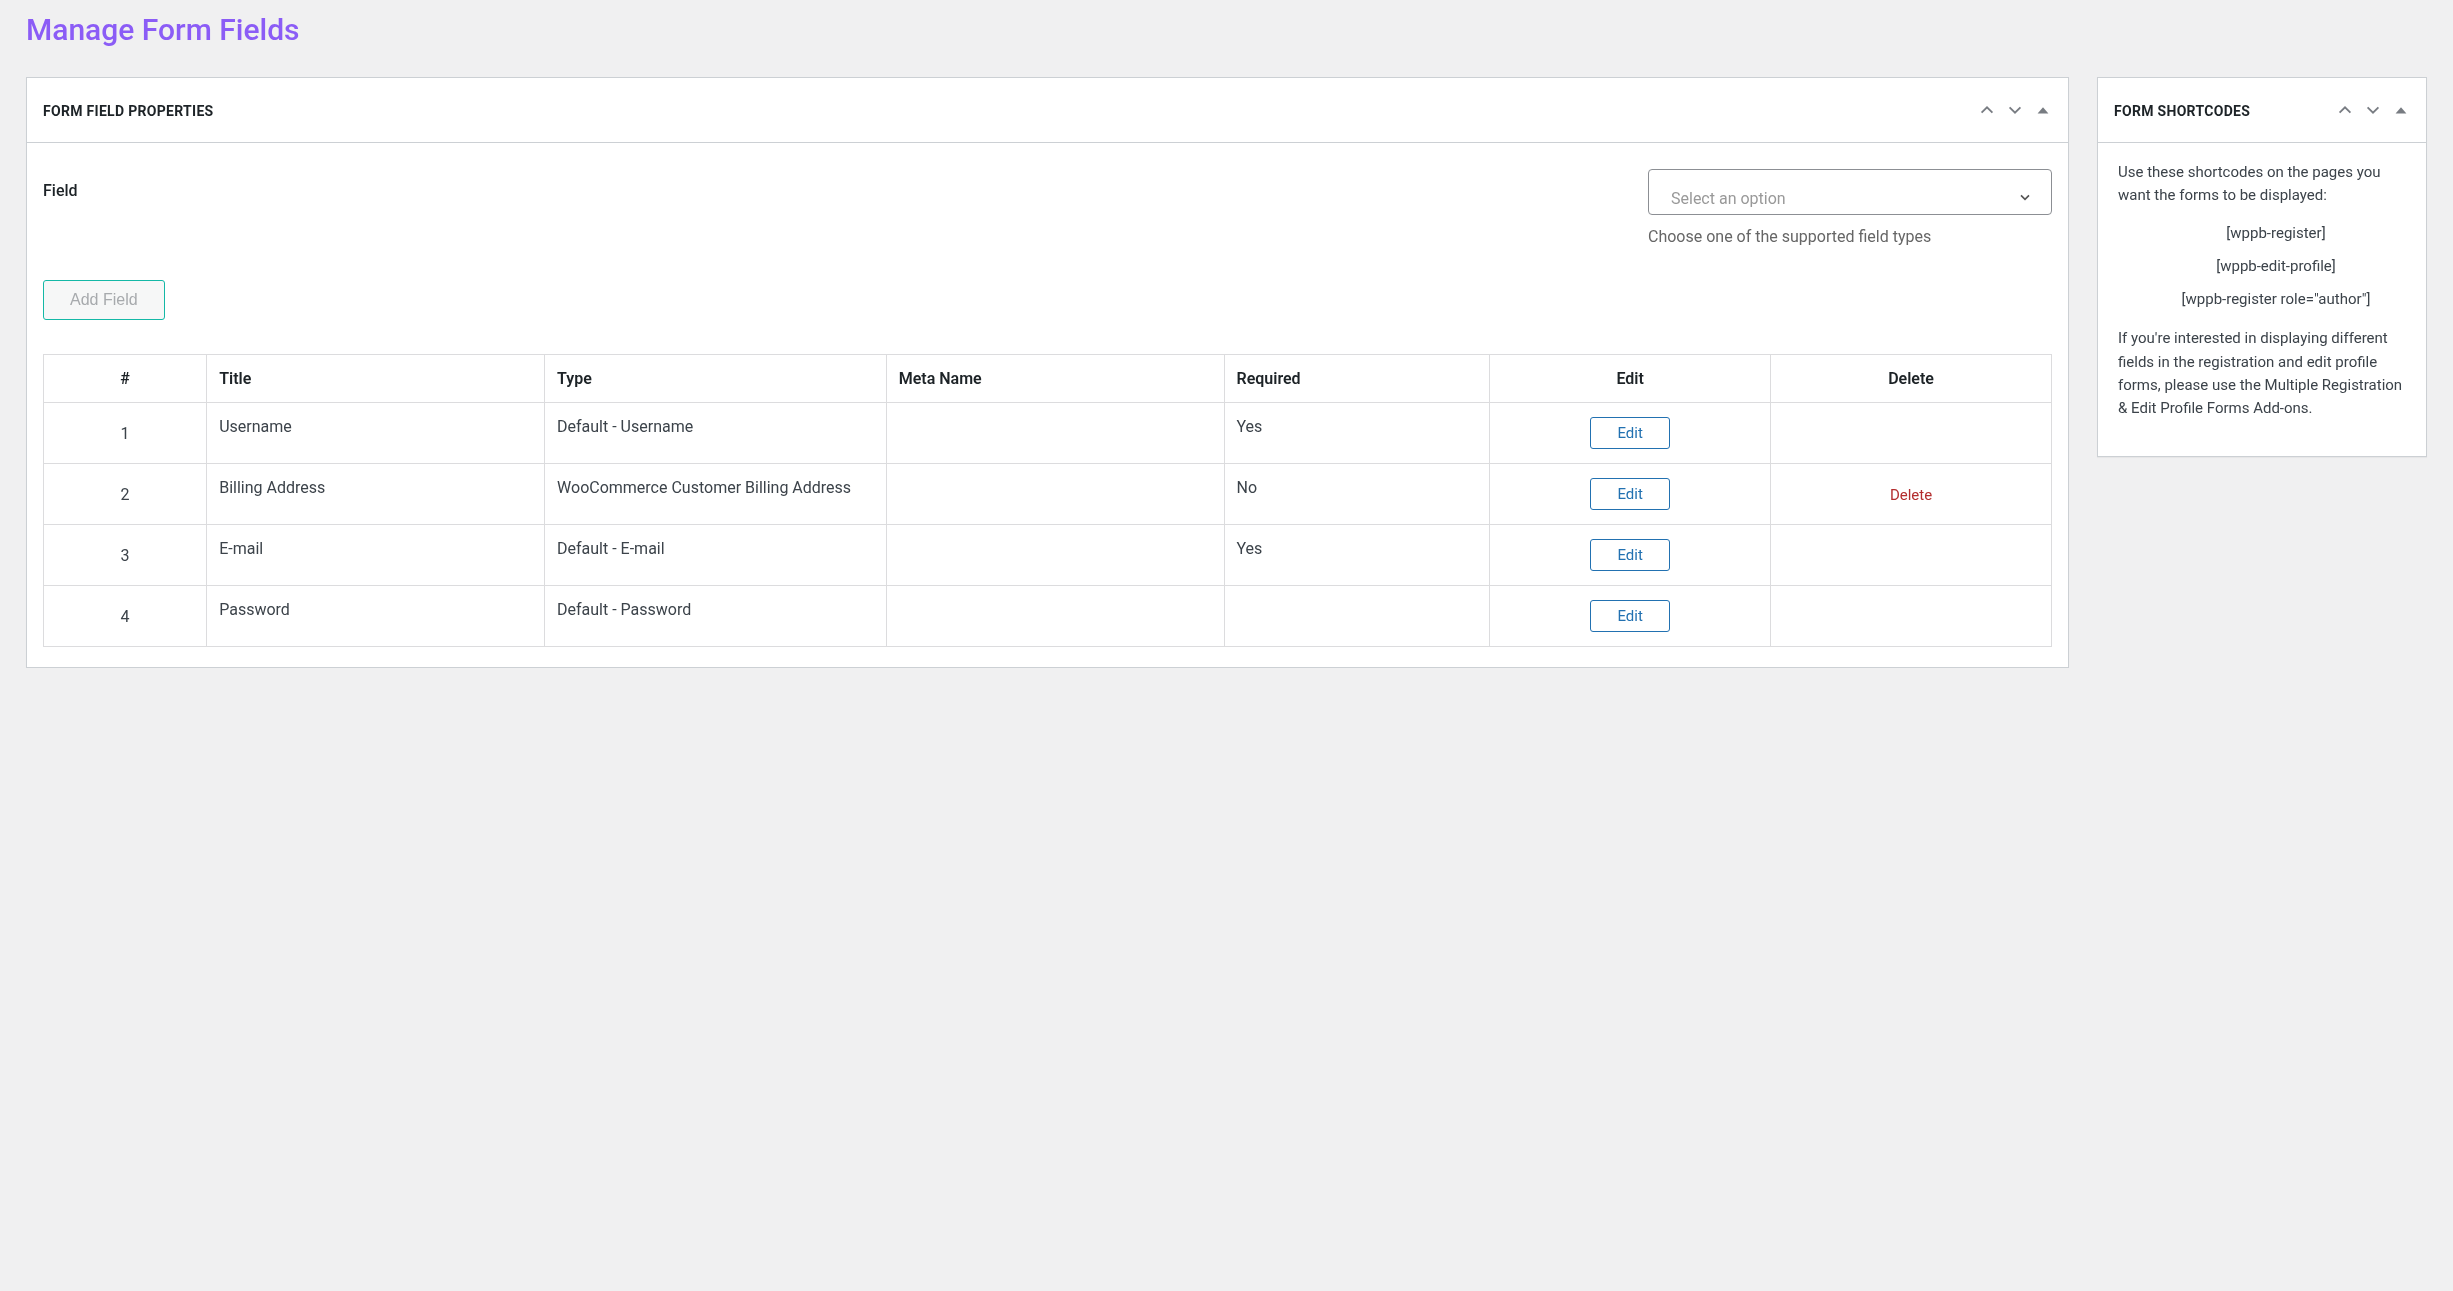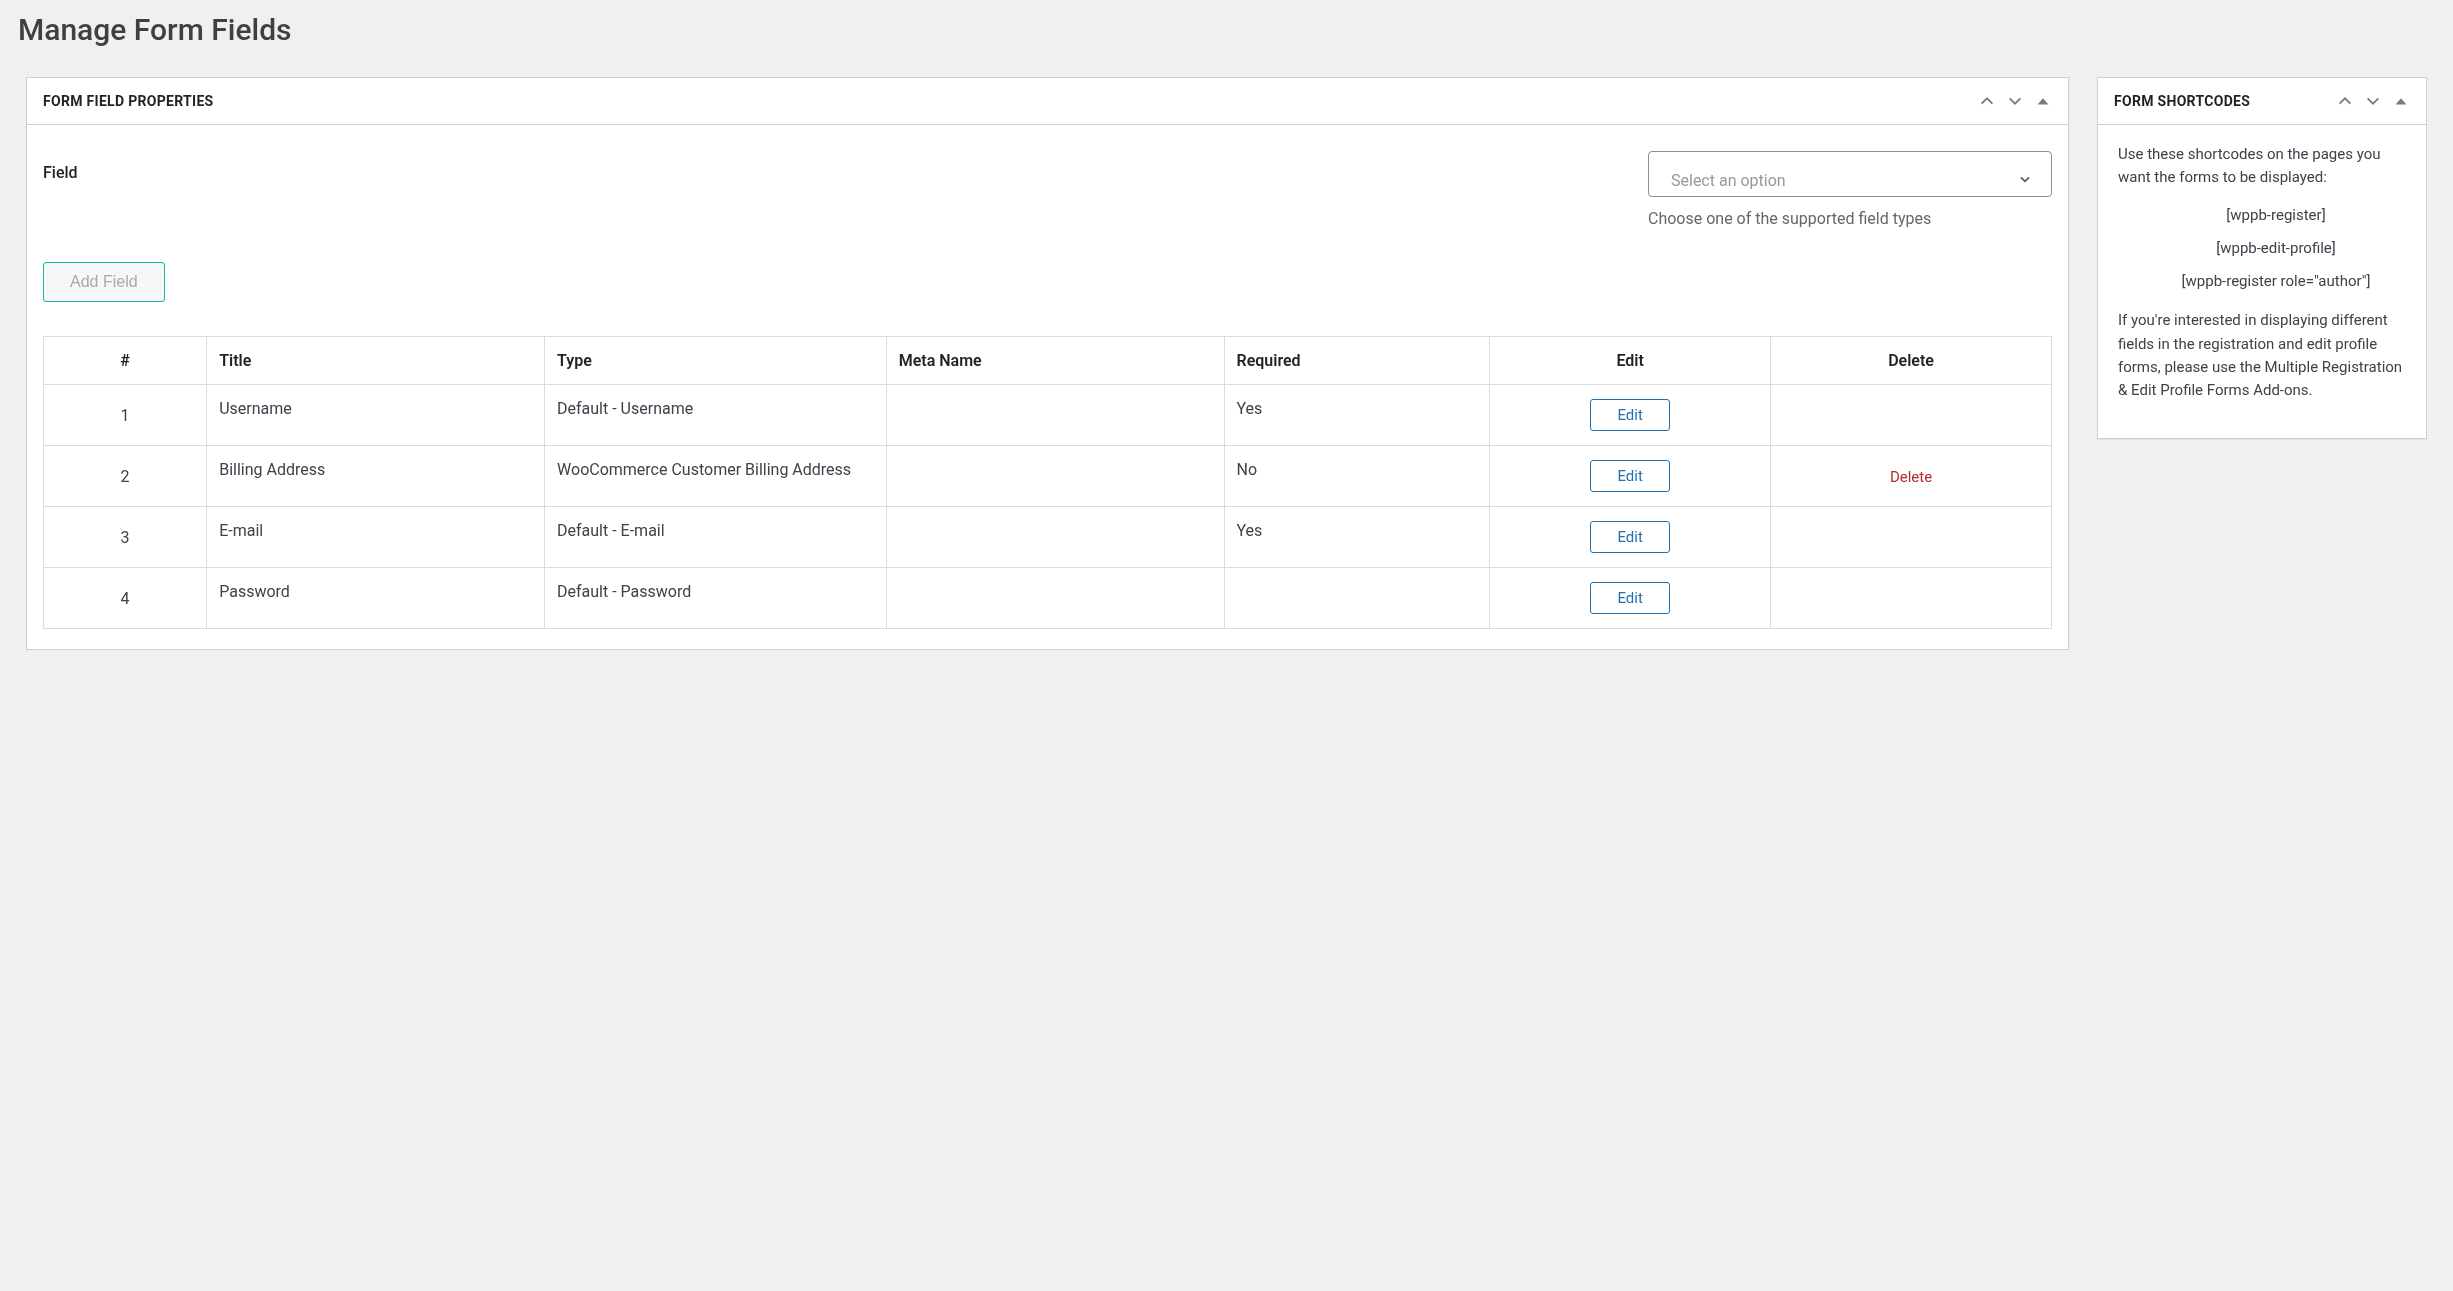--- a/index.html
+++ b/index.html
@@ -6,41 +6,41 @@
     body {
       font-family: -apple-system, BlinkMacSystemFont, "Segoe UI", Roboto, Helvetica, Arial, sans-serif;
       background: #f0f0f1;
       color: #1d2327;
       font-size: 14px;
       padding: 0;
     }
     .page-title {
       font-size: 30px;
       font-weight: 500;
-      padding: 12px 26px 30px 18px;
-      color: #404040;
+      padding: 12px 26px 30px 26px;
+      color: #8b5cf6;
     }
     .content-wrap {
       display: flex;
       gap: 28px;
       padding: 0 26px;
       align-items: flex-start;
     }
     .main-col { flex: 1; }
     .side-col { width: 330px; flex-shrink: 0; }
     .panel {
       background: #fff;
       border: 1px solid #ccd0d4;
       box-shadow: 0 1px 1px rgba(0,0,0,0.04);
     }
     .panel-header {
       display: flex;
-      align-items: center;
+      align-items: flex-end;
       justify-content: space-between;
-      padding: 14px 16px;
+      padding: 23px 16px;
       border-bottom: 1px solid #ccd0d4;
     }
     .panel-title {
       font-size: 14px;
       font-weight: 700;
       letter-spacing: 0.3px;
       color: #1d2327;
     }
     .panel-actions { display: flex; gap: 10px; align-items: center; }
     .panel-actions .ic { color: #787c82; cursor: pointer; display:inline-flex; }

